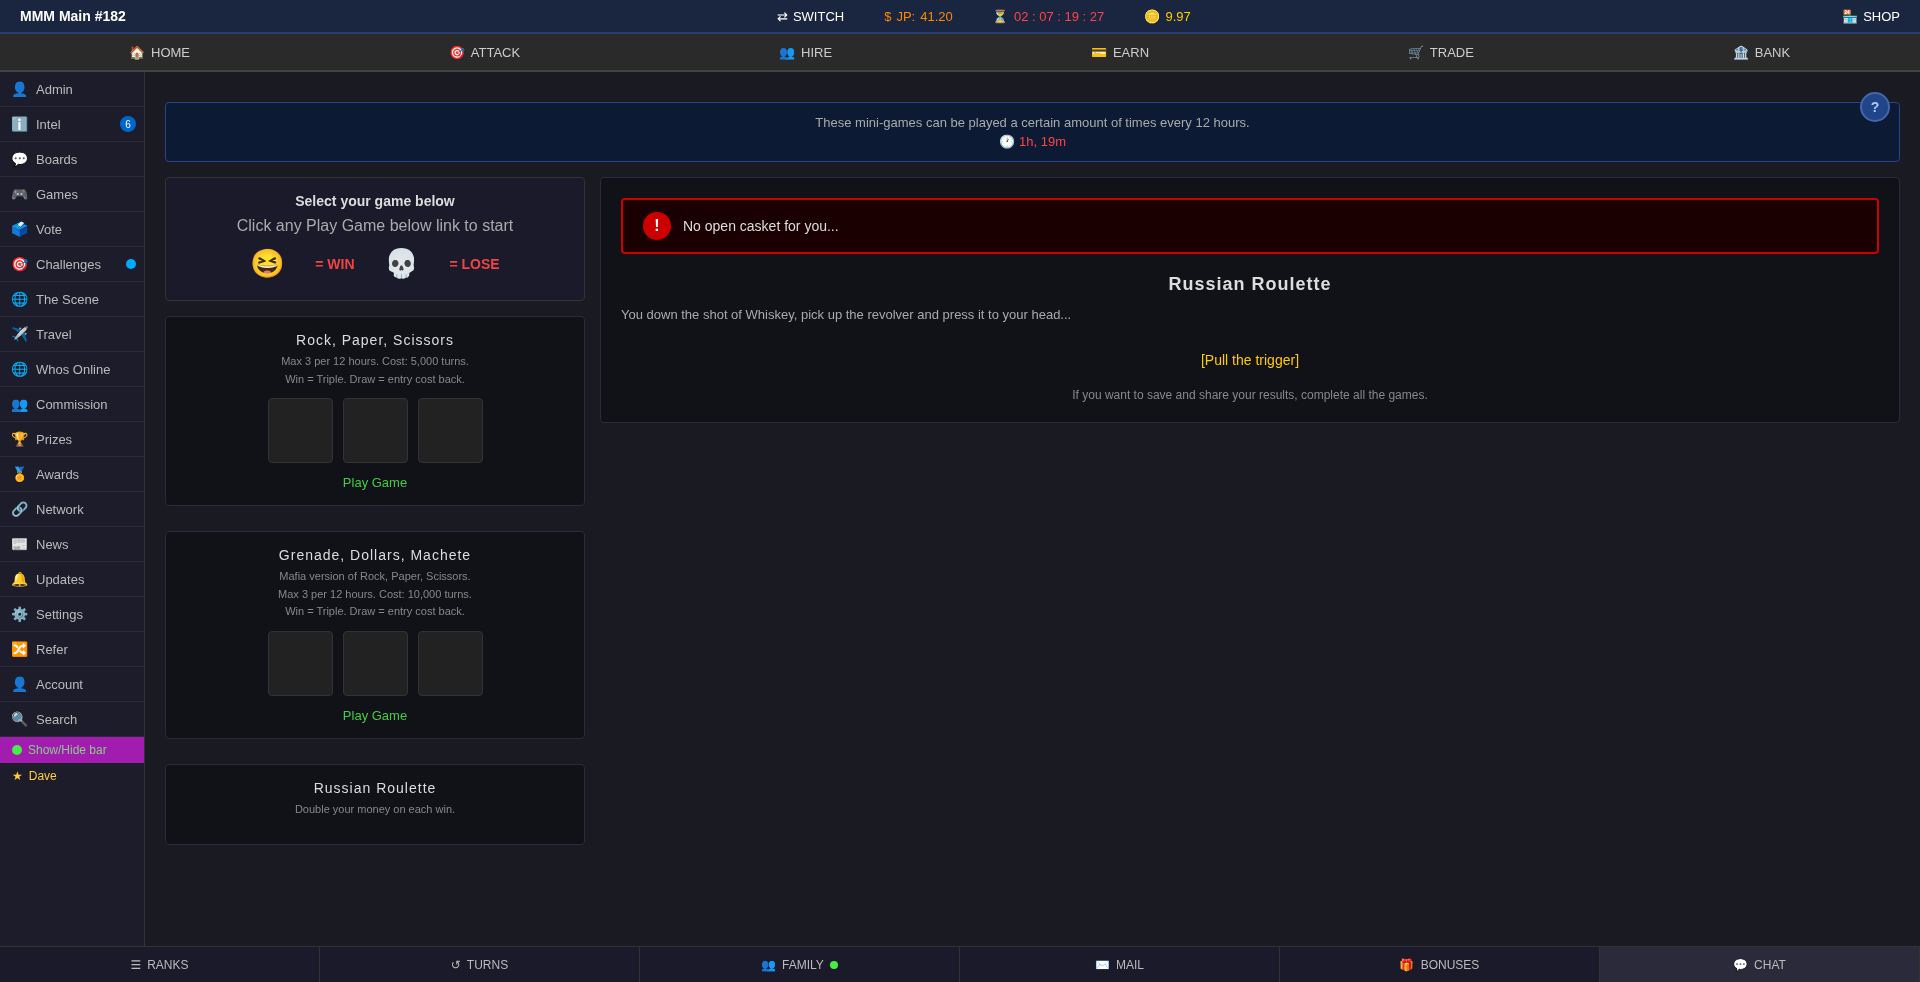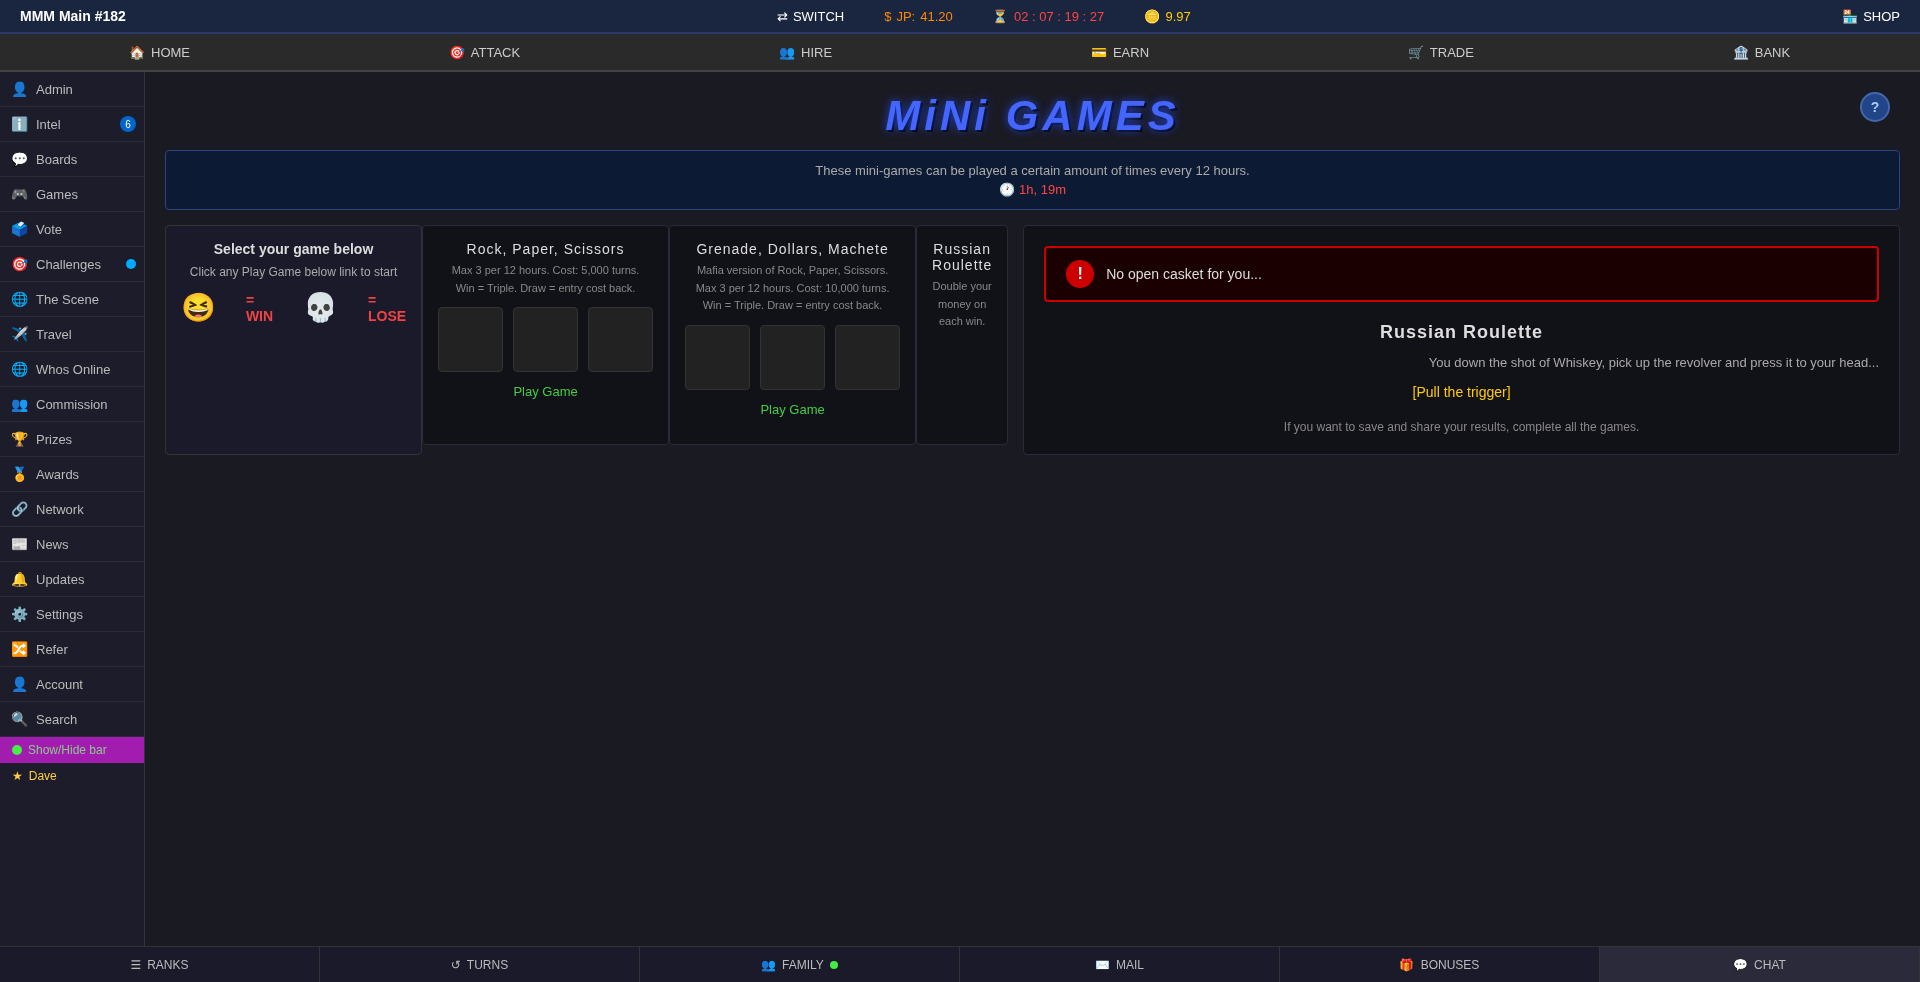--- a/index.html
+++ b/index.html
@@ -42,47 +42,47 @@
     .page-title { font-size: 42px; font-weight: bold; color: #4466ff; text-shadow: 0 0 10px #2244cc, 2px 2px 0 #000; letter-spacing: 4px; font-style: italic; }
     .help-btn { position: absolute; right: 30px; top: 20px; width: 30px; height: 30px; border-radius: 50%; background: #224488; border: 2px solid #4466aa; color: #aaccff; display: flex; align-items: center; justify-content: center; font-weight: bold; font-size: 14px; cursor: pointer; }
 
     
     .info-box { margin: 0 20px 15px; background: #0d1a33; border: 1px solid #2a4488; border-radius: 4px; padding: 12px 32px; text-align: center; }
     .info-box p { color: #aaa; font-size: 13px; }
     .timer-red { color: #ff4444; font-size: 13px; display: inline-flex; align-items: center; gap: 4px; margin-top: 4px; }
 
     
     .two-col { display: flex; gap: 15px; padding: 0 20px; }
-    .left-col { flex: 0 0 420px; display: flex; flex-direction: row; }
+    .left-col { flex: 0 0 420px; display: flex; flex-direction: column; gap: 15px; }
     .right-col { flex: 1; }
 
     
     .game-select-box { background: #1a1a2a; border: 1px solid #333; border-radius: 4px; padding: 15px; }
     .game-select-title { color: #ddd; font-size: 14px; font-weight: bold; text-align: center; margin-bottom: 8px; }
-    .game-select-subtitle { color: #aaa; font-size: 12px; text-align: center; margin-bottom: 12px; }
+    .game-select-subtitle { color: #aaa; font-size: 16px; text-align: center; margin-bottom: 12px; }
     .win-lose-row { display: flex; align-items: center; justify-content: center; gap: 30px; margin-bottom: 5px; }
     .win-icon { font-size: 28px; }
     .win-label { color: #ef4444; font-size: 14px; font-weight: bold; }
 
     
     .game-card { background: #111118; border: 1px solid #2a2a3a; border-radius: 4px; padding: 15px; margin-bottom: 10px; }
     .game-card-title { color: #ddd; font-size: 14px; font-weight: normal; text-align: center; margin-bottom: 5px; letter-spacing: 1px; }
     .game-card-desc { color: #888; font-size: 11px; text-align: center; margin-bottom: 10px; line-height: 1.6; }
     .game-choices { display: flex; justify-content: center; gap: 10px; margin-bottom: 12px; }
     .game-choice { width: 65px; height: 65px; background: #222; border: 1px solid #333; border-radius: 4px; cursor: pointer; }
     .play-link { color: #44cc44; font-size: 13px; text-align: center; cursor: pointer; display: block; }
 
     
     .right-panel { background: #111118; border: 1px solid #2a2a3a; border-radius: 4px; padding: 20px; }
     .error-box { background: #1a0000; border: 2px solid #cc0000; border-radius: 4px; padding: 12px 20px; display: flex; align-items: center; gap: 12px; margin-bottom: 20px; }
     .error-icon { width: 28px; height: 28px; border-radius: 50%; background: #cc0000; color: #fff; display: flex; align-items: center; justify-content: center; font-weight: bold; font-size: 16px; flex-shrink: 0; }
     .error-text { color: #ddd; font-size: 14px; }
 
     .roulette-title { color: #ddd; font-size: 18px; font-weight: bold; text-align: center; margin-bottom: 10px; letter-spacing: 1px; }
-    .roulette-desc { color: #aaa; font-size: 13px; text-align: right; margin-bottom: 10px; line-height: 1.6; }
+    .roulette-desc { color: #aaa; font-size: 13px; text-align: left; margin-bottom: 26px; line-height: 1.6; }
     .pull-trigger { color: #ffcc00; font-size: 14px; text-align: center; cursor: pointer; margin-bottom: 20px; display: block; }
     .save-note { color: #888; font-size: 12px; text-align: center; margin-top: 20px; }
 
     
     .bottom-bar { position: fixed; bottom: 0; left: 0; right: 0; height: 36px; background: #1a1a2a; border-top: 1px solid #333; display: flex; align-items: stretch; z-index: 100; }
     .bottom-item { flex: 1; display: flex; align-items: center; justify-content: center; gap: 6px; color: #bbb; font-size: 12px; cursor: pointer; border-right: 1px solid #333; }
     .bottom-item.chat { background: #2a2a3a; }
     .green-dot { width: 8px; height: 8px; border-radius: 50%; background: #44ee44; }
 
     
@@ -234,21 +234,20 @@
     </div>
     <div class="user-online">
       <span class="user-icon">★</span>
       <span>Dave</span>
     </div>
   </div>
 
   <div class="content">
 
     <div class="page-header">
-      <div class="page-title">MiNi GAMES</div>
       <div class="help-btn">?</div>
     </div>
 
     <div class="info-box">
       <p>These mini-games can be played a certain amount of times every 12 hours.</p>
       <div class="timer-red">
         <span>🕐</span>
         <span>1h, 19m</span>
       </div>
     </div>

